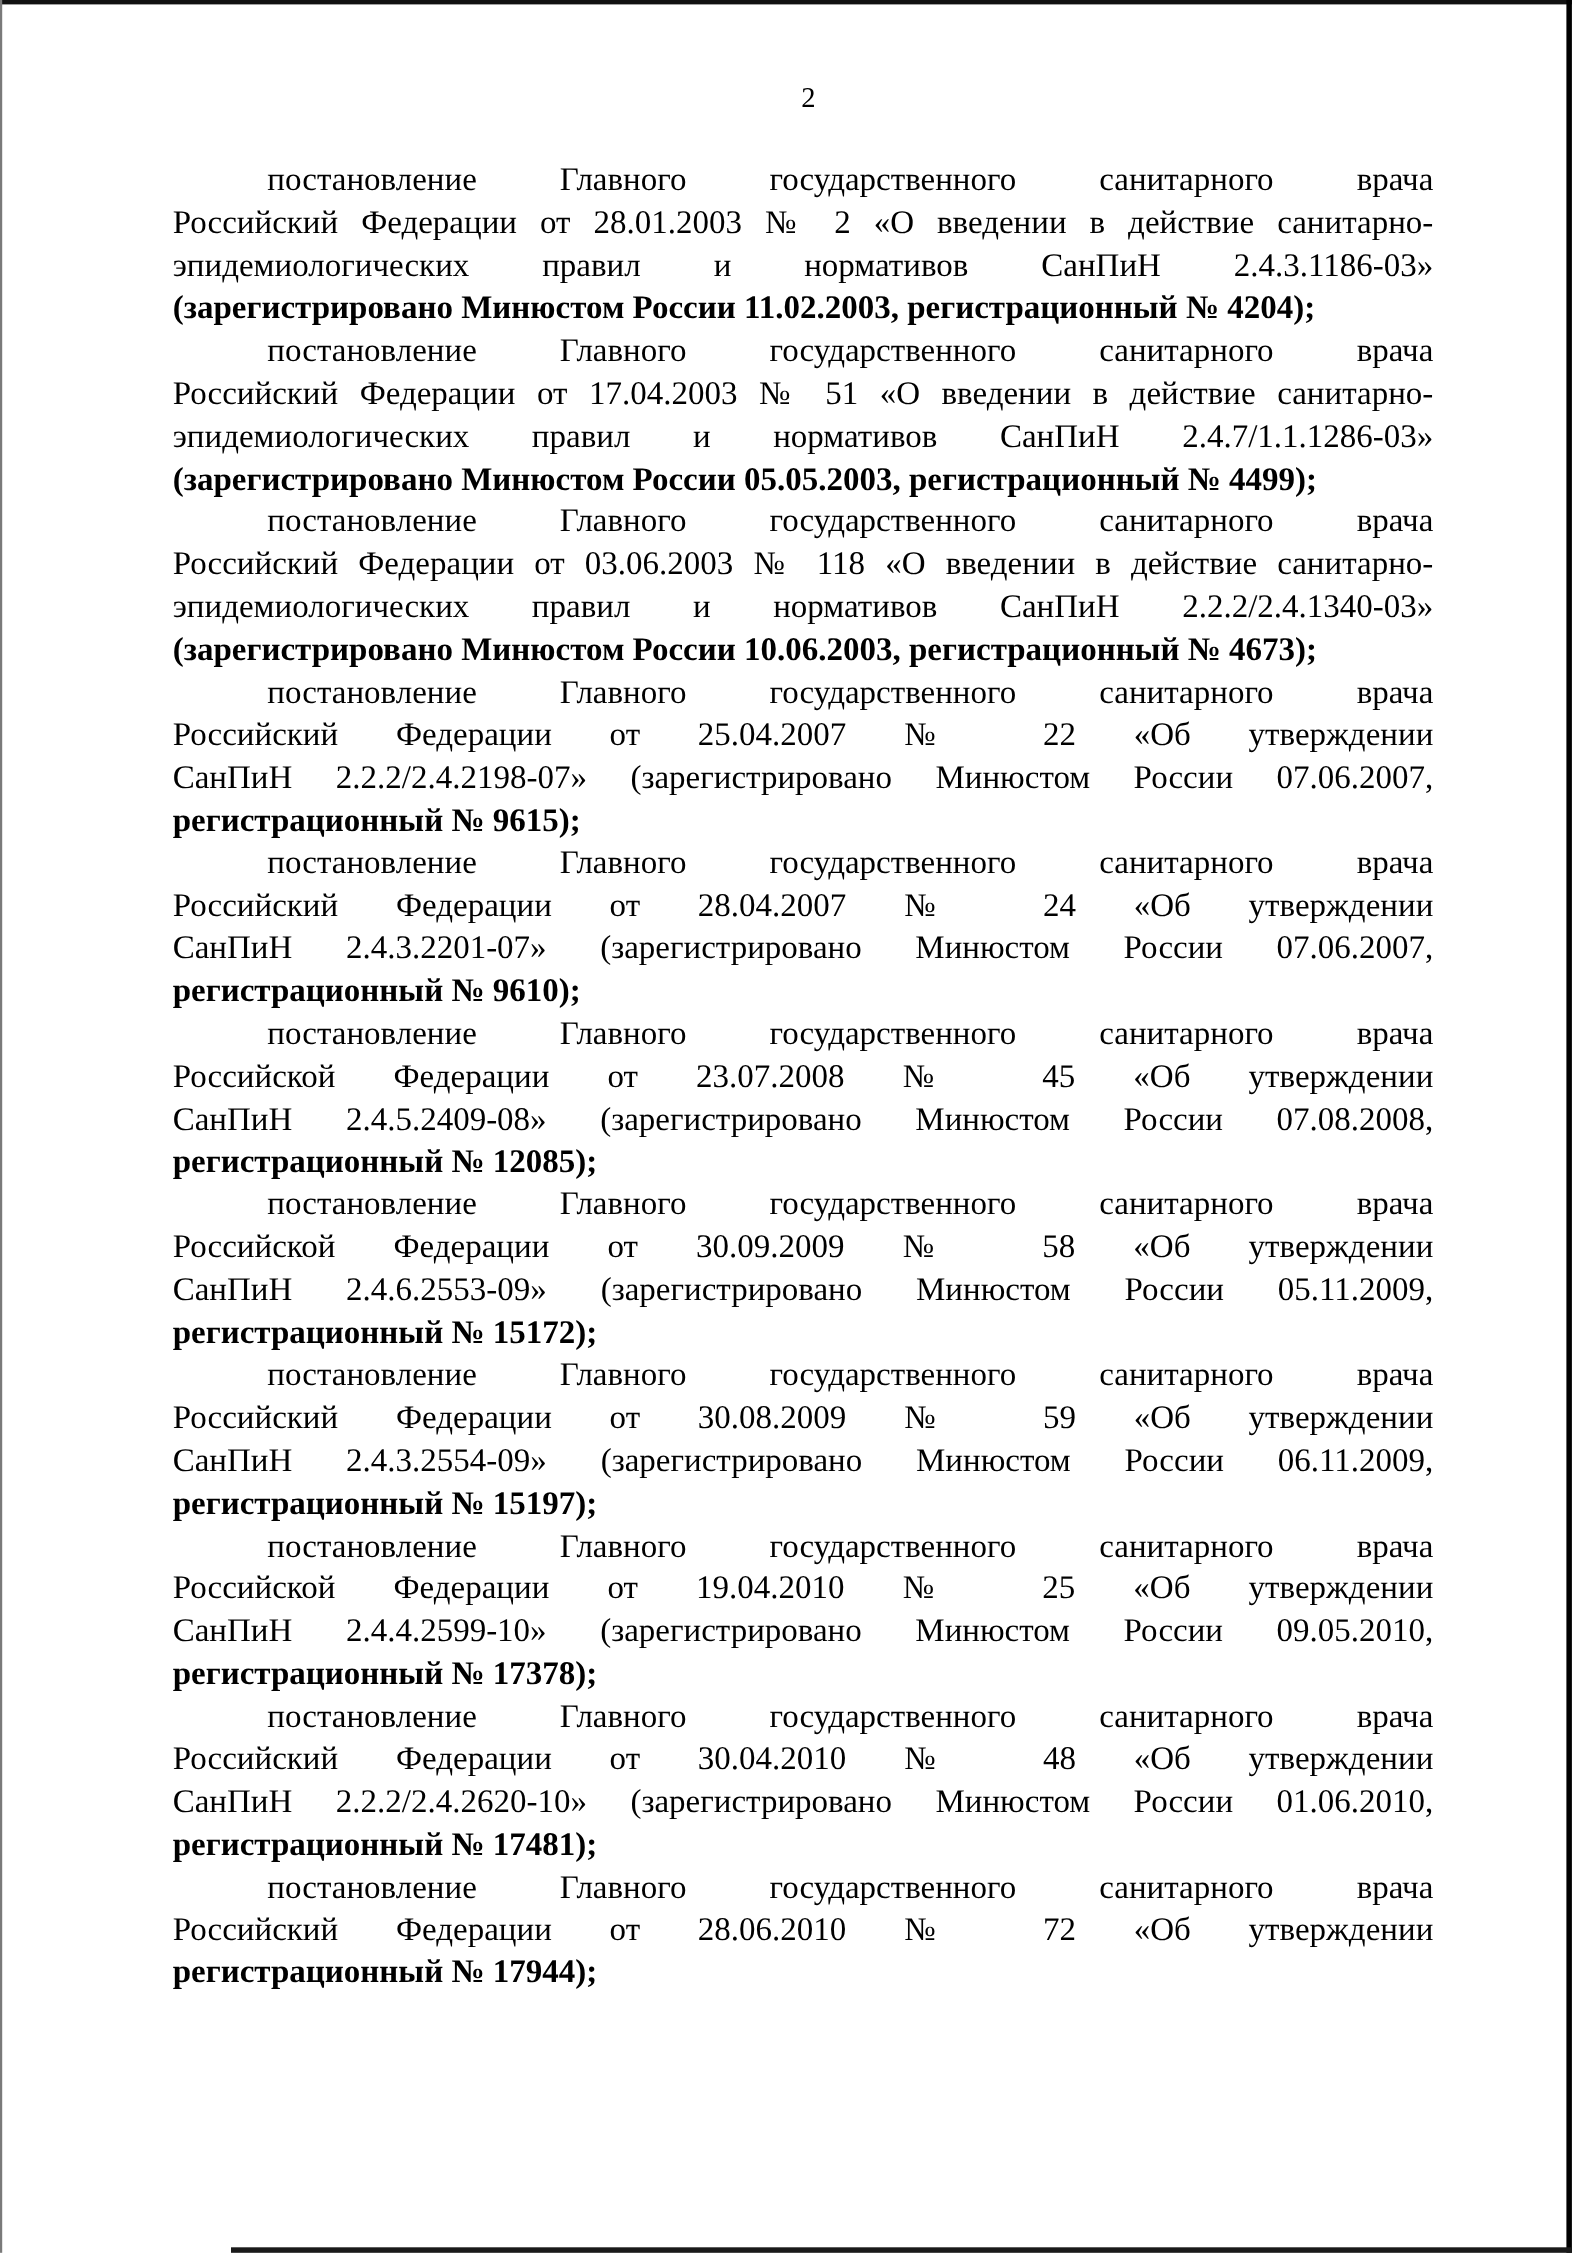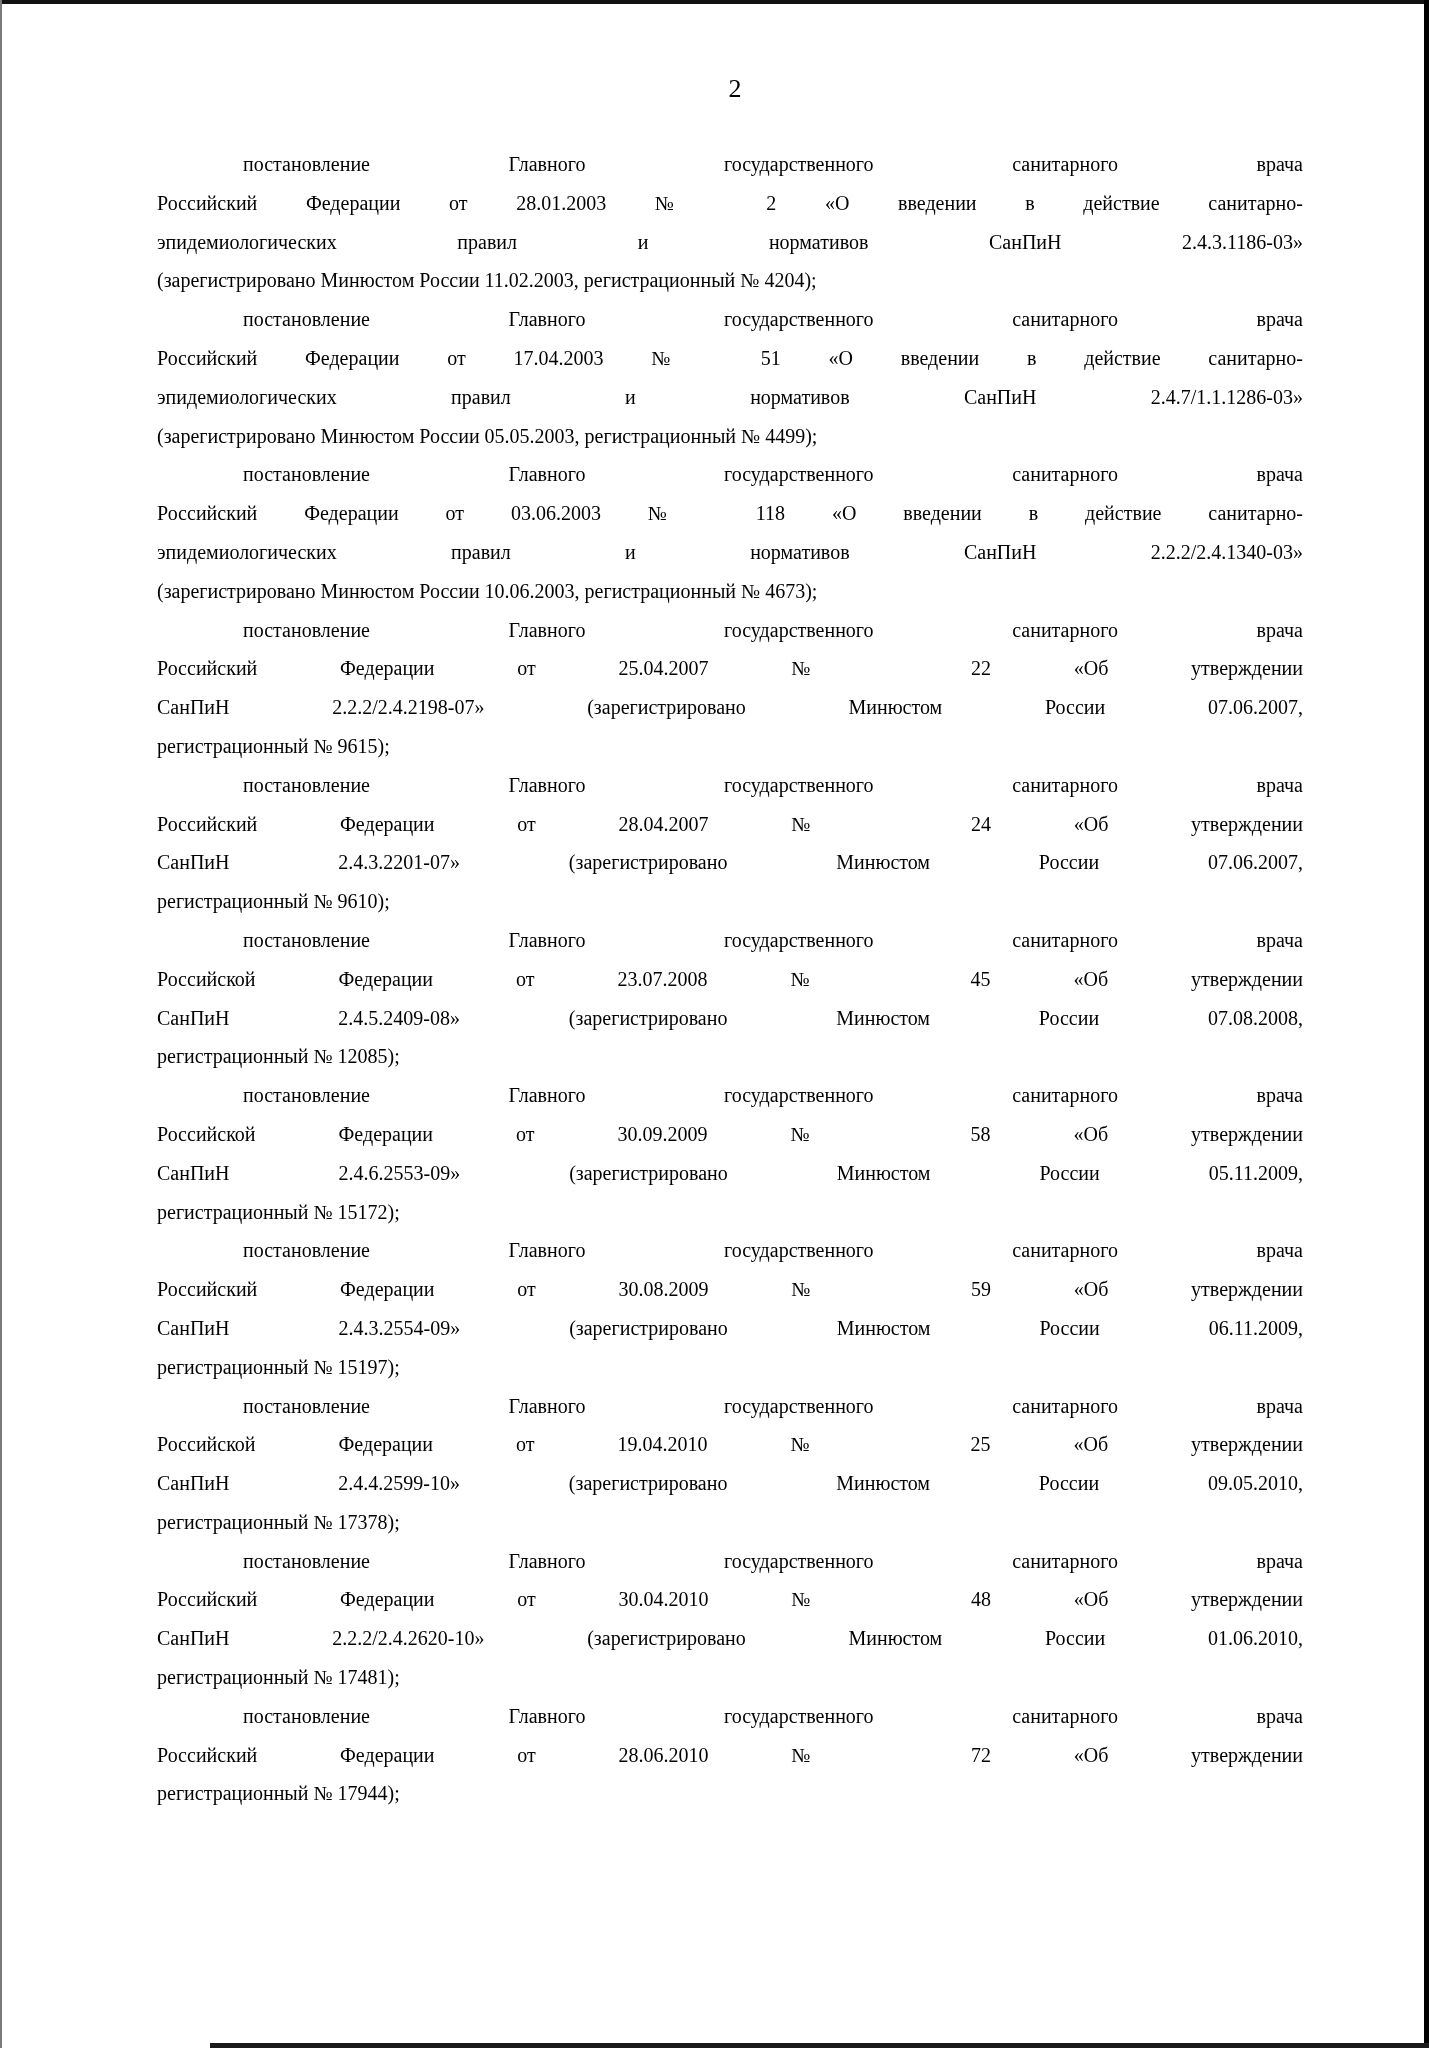--- a/index.html
+++ b/index.html
@@ -39,37 +39,38 @@
     top: 74px;
     text-align: center;
     font-size: 26px;
     line-height: 30px;
   }
   .body-text {
     position: absolute;
     left: 157px;
     top: 145px;
     width: 1146px;
-    font-size: 20px;
+    font-size: 30px;
     line-height: 38.8px;
   }
   .line {
     display: block;
     height: 38.8px;
     white-space: nowrap;
     overflow: visible;
     text-align: justify;
     text-align-last: justify;
   }
   .line.indent {
     padding-left: 86px;
   }
   .line.last {
     text-align: right;
     text-align-last: left;
+    font-weight: bold;
   }
 </style>
 </head>
 <body>
 
 <div class="scan-edge-top"></div>
 <div class="scan-edge-left"></div>
 <div class="scan-edge-right"></div>
 <div class="scan-edge-bottom"></div>
 

